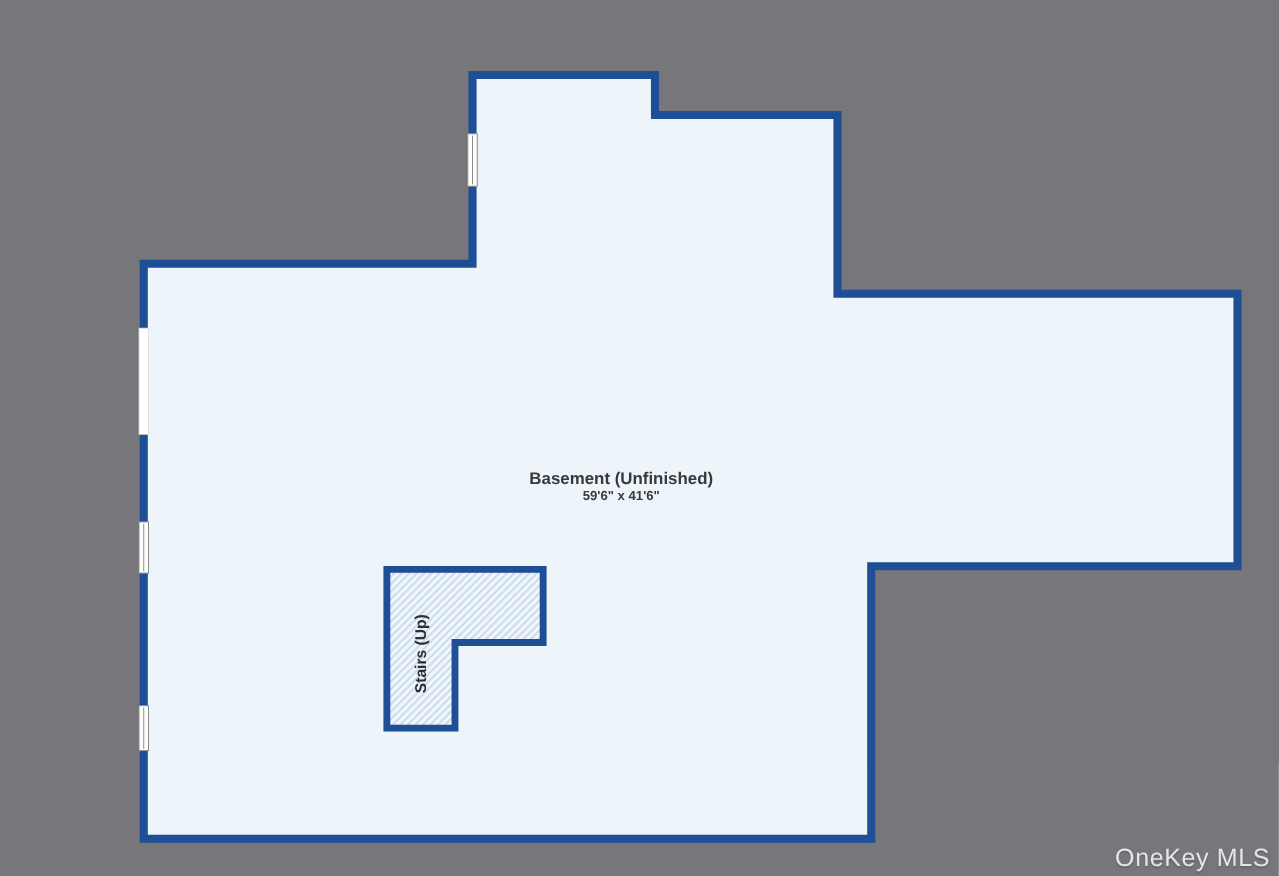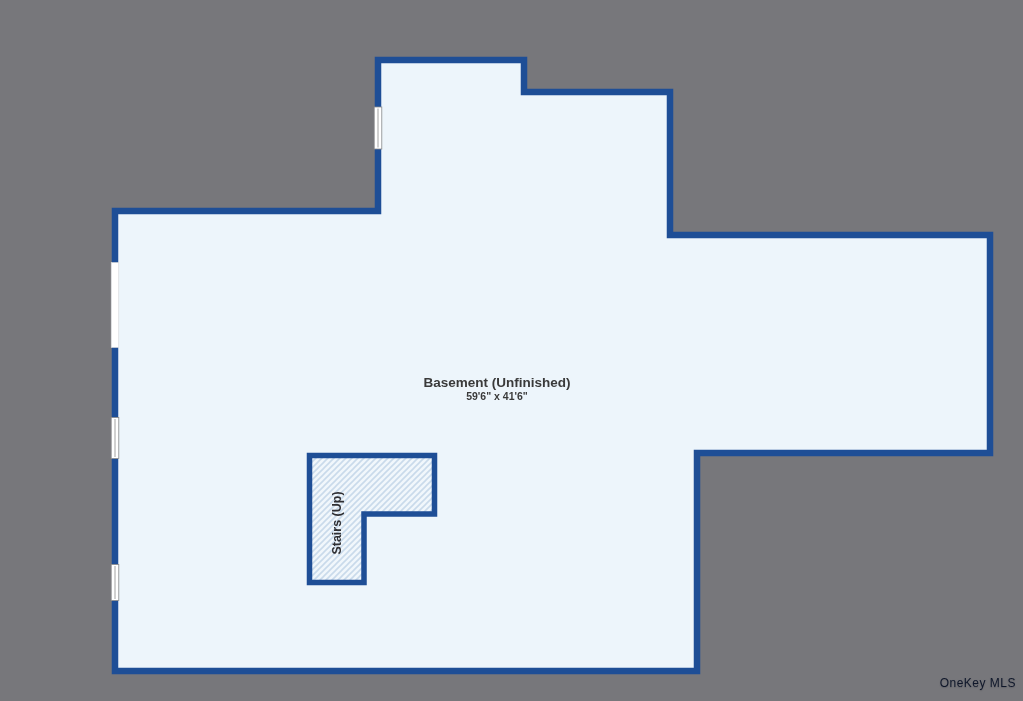--- a/index.html
+++ b/index.html
@@ -35,24 +35,24 @@
   }
   .stairs-text {
     font-size: 12.5px;
     font-weight: bold;
     fill: #2f2f33;
   }
   .watermark {
     position: absolute;
     right: 7px;
     top: 676px;
-    font-size: 12px;
+    font-size: 20px;
     font-weight: 400;
     letter-spacing: 0.5px;
-    color: #0f172a;
+    color: #e5e5e5;
     text-shadow: 0 1px 1px rgba(88,88,93,0.55), 0 0 1px rgba(120,120,125,0.6);
     user-select: none;
   }
 </style>
 </head>
 <body>
 
 <div class="canvas">
 
   <svg class="floorplan-svg" width="1023" height="701" viewBox="0 0 1023 701">

